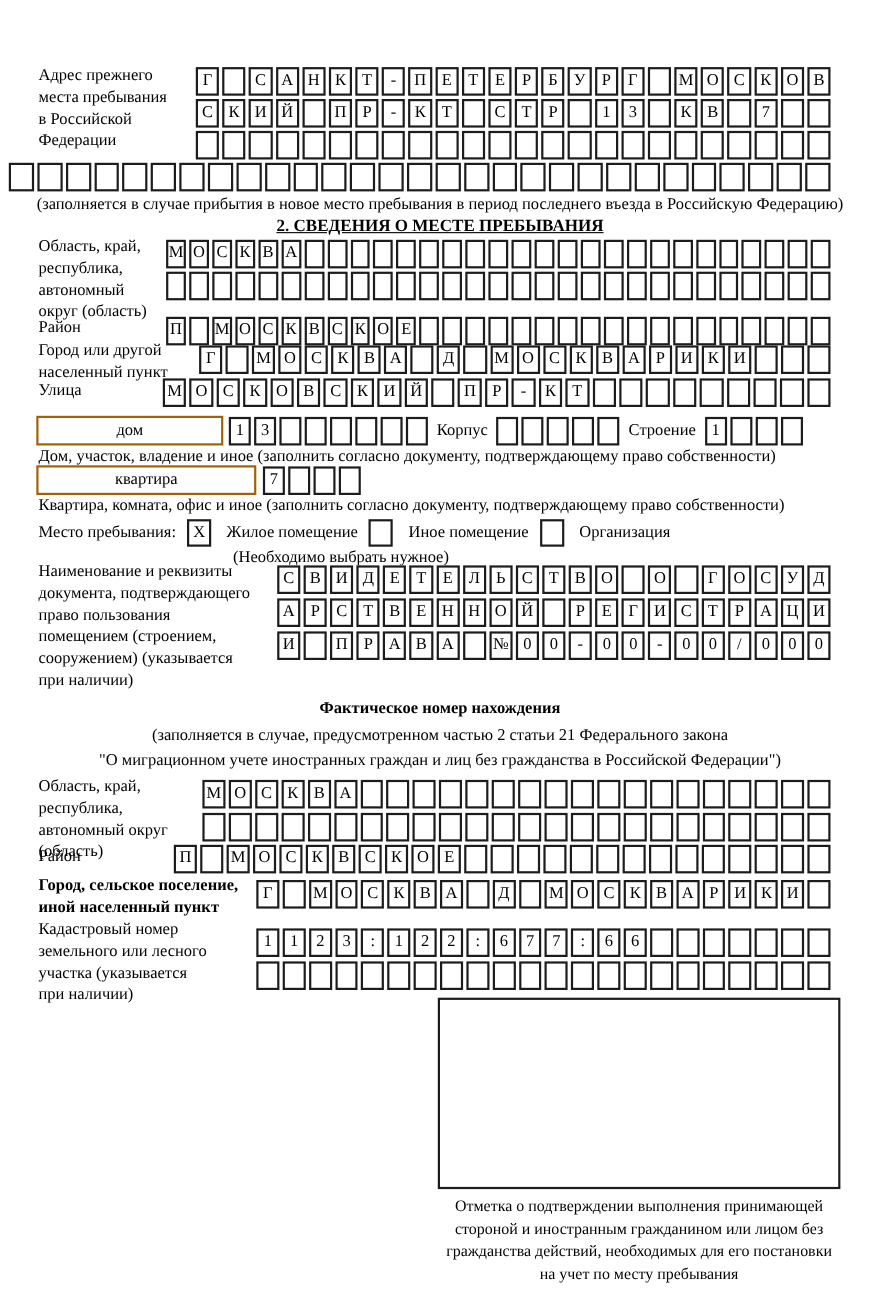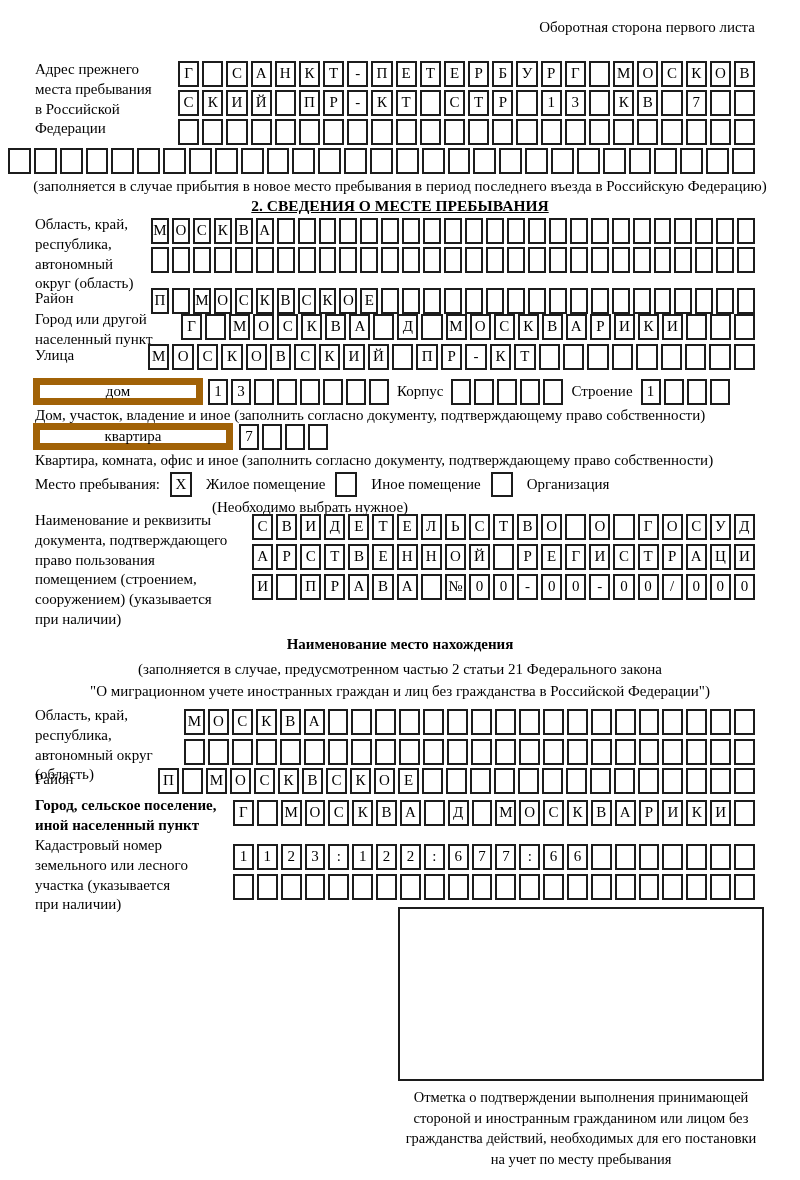--- a/index.html
+++ b/index.html
@@ -13,21 +13,21 @@
   .centered { text-align: center; }
   .bold { font-weight: bold; }
 
   .cells { position: absolute; display: flex; gap: 3px; }
   .cell { flex: 1 1 0; height: 26px; border: 2px solid #1c1c1c; background:#fff;
           display: flex; align-items: center; justify-content: center;
           font-size: 15px; line-height: 1; padding-bottom: 1px; }
   .cells-inline { position: static; display: flex; gap: 3px; }
   .cells-inline .cell { flex: 0 0 20px; }
 
-  .wide-box { height: 27px; border: 7px solid #a16207; background:#fff;
+  .wide-box { height: 27px; border: 2px solid #a16207; background:#fff;
               display: flex; align-items: center; justify-content: center; font-size: 15px; }
   .checkbox { width: 22px; height: 25px; border: 2px solid #1c1c1c; background:#fff;
               display: flex; align-items: center; justify-content: center; font-size: 15px; }
 
   #header-note { top: 18px; right: 45px; font-size: 15px; }
 
   #addr-label   { left: 35px;  top: 60px;  width: 145px; }
   #addr-r1      { left: 178px; top: 61px;  width: 577px; }
   #addr-r2      { left: 178px; top: 90px;  width: 577px; }
   #addr-r3      { left: 178px; top: 119px; width: 577px; }
@@ -79,21 +79,20 @@
   #f-cad-r2         { left: 233px; top: 874px; width: 522px; }
 
   #stamp-box { left: 398px; top: 907px; width: 366px; height: 174px; border: 2px solid #1c1c1c; background:#fff; }
   #stamp-caption { left: 388px; top: 1087px; width: 386px; font-size: 14.5px; line-height: 1.42; white-space: pre-line; }
 </style>
 </head>
 <body>
 
 <div class="page">
 
-  <div id="header-note" class="abs label">Оборотная сторона первого листа</div>
 
   <div id="addr-label" class="abs label">Адрес прежнего
 места пребывания
 в Российской
 Федерации</div>
   <div id="addr-r1" class="cells">
       <div class="cell">Г</div>
       <div class="cell"></div>
       <div class="cell">С</div>
       <div class="cell">А</div>
@@ -484,21 +483,21 @@
       <div class="cell">0</div>
       <div class="cell">-</div>
       <div class="cell">0</div>
       <div class="cell">0</div>
       <div class="cell">/</div>
       <div class="cell">0</div>
       <div class="cell">0</div>
       <div class="cell">0</div>
     </div>
 
-  <div id="fact-title" class="abs centered bold">Наименование место нахождения</div>
+  <div id="fact-title" class="abs centered bold">Фактическое номер нахождения</div>
   <div id="fact-cap1" class="abs caption centered">(заполняется в случае, предусмотренном частью 2 статьи 21 Федерального закона</div>
   <div id="fact-cap2" class="abs caption centered">"О миграционном учете иностранных граждан и лиц без гражданства в Российской Федерации")</div>
 
   <div id="f-region-label" class="abs label">Область, край,
 республика,
 автономный округ
 (область)</div>
   <div id="f-region-r1" class="cells">
       <div class="cell">М</div>
       <div class="cell">О</div>

